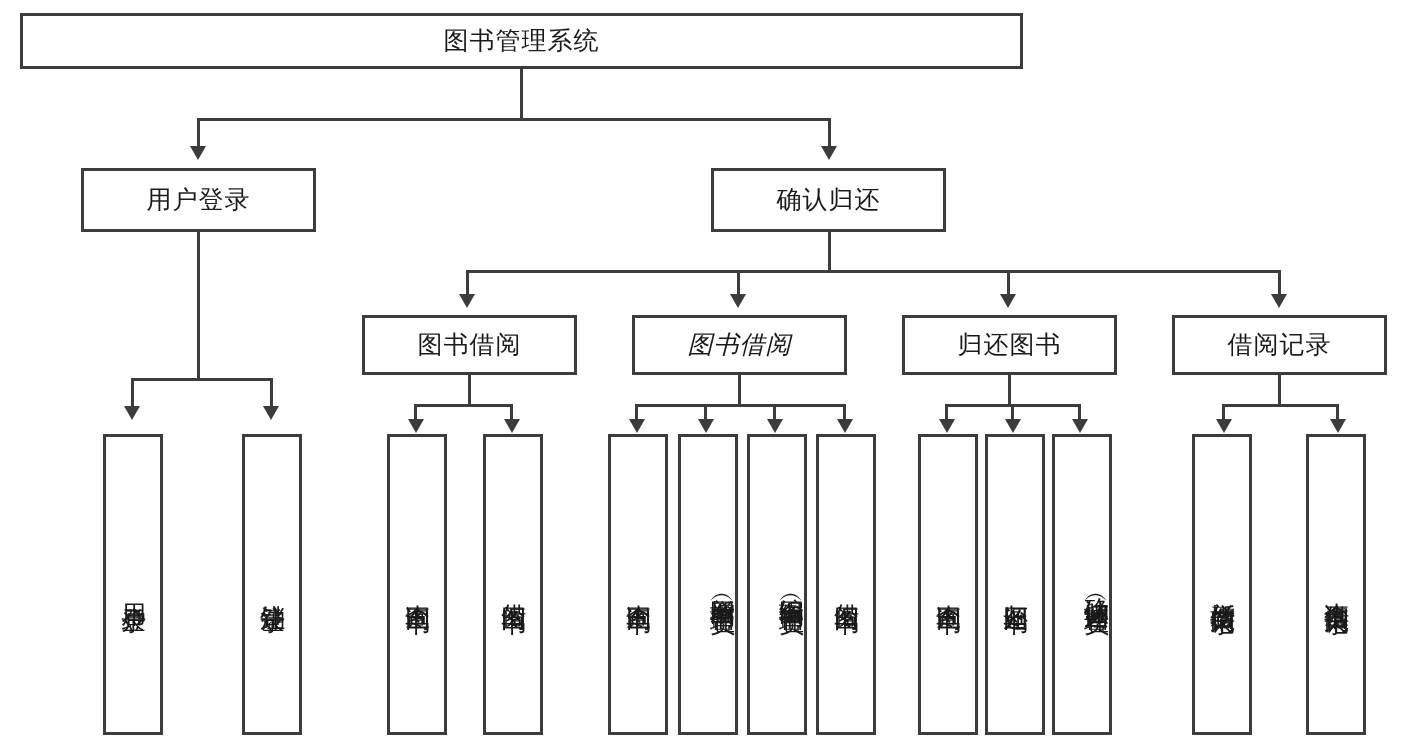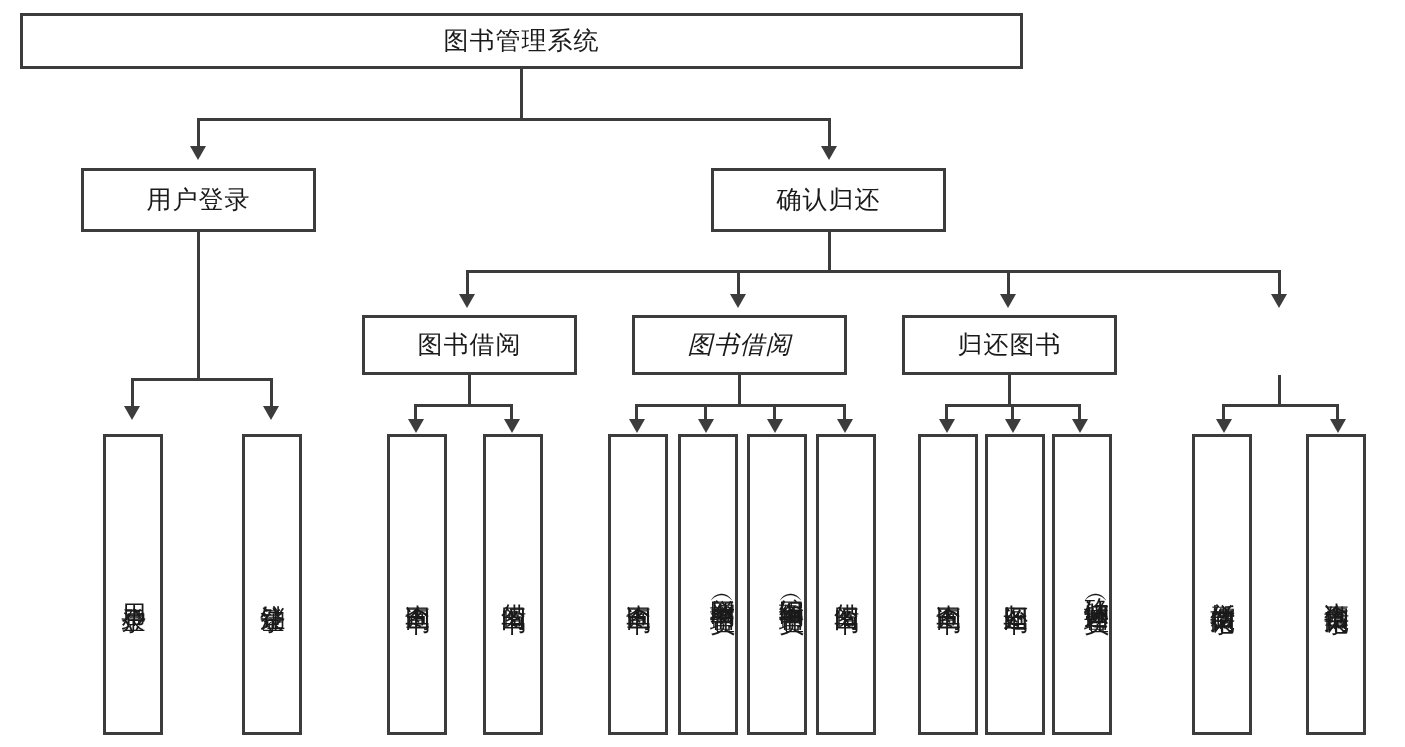--- a/index.html
+++ b/index.html
@@ -127,20 +127,23 @@
 
   <div class="node horiz" style="left:362px; top:315px; width:215px; height:60px;">
     <span class="nlabel">图书借阅</span>
   </div>
   <div class="node horiz" style="left:632px; top:315px; width:215px; height:60px;font-style:italic;">
     <span class="nlabel">图书借阅</span>
   </div>
   <div class="node horiz" style="left:902px; top:315px; width:215px; height:60px;">
     <span class="nlabel">归还图书</span>
   </div>
+  <div class="node horiz" style="left:1172px; top:315px; width:215px; height:60px;">
+    <span class="nlabel">借阅记录</span>
+  </div>
 
   <div class="vline" style="left:468px; top:375px; height:31px;"></div>
   <div class="hline" style="left:414px; top:404px; width:99px;"></div>
   <div class="vline" style="left:414px; top:404px; height:17px;"></div>
   <div class="arrow" style="left:408px; top:419px;"></div>
   <div class="vline" style="left:510px; top:404px; height:17px;"></div>
   <div class="arrow" style="left:504px; top:419px;"></div>
 
   <div class="vline" style="left:738px; top:375px; height:31px;"></div>
   <div class="hline" style="left:635px; top:404px; width:208px;"></div>

